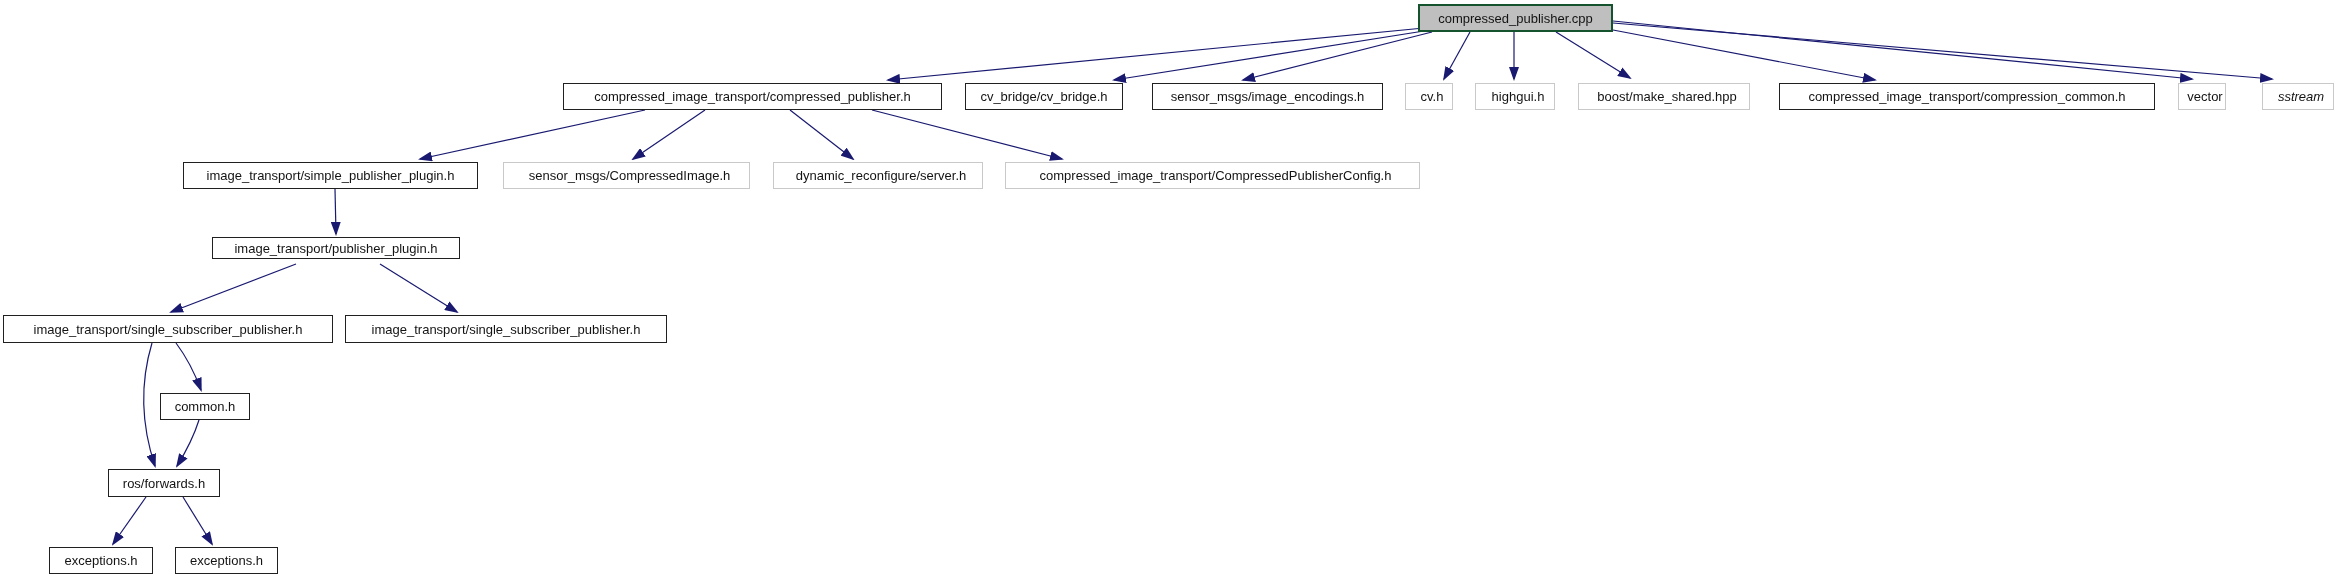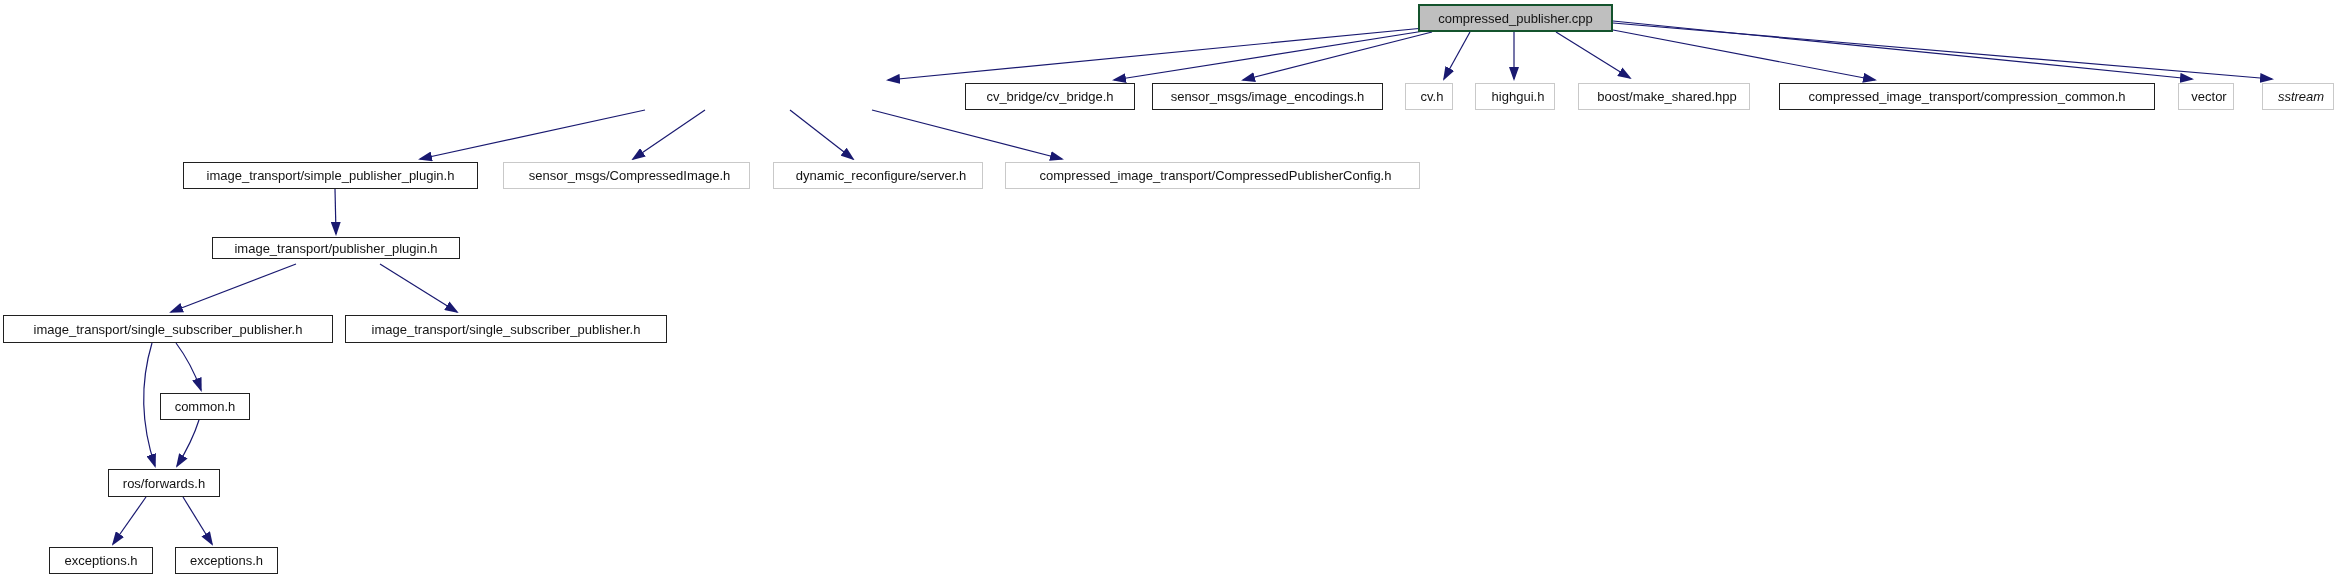--- a/index.html
+++ b/index.html
@@ -74,39 +74,42 @@
       <path d="M 380 264 L 457 312" fill="none" stroke="#191970" stroke-width="1.2" marker-end="url(#arrow)"></path>
       <path d="M 176 343 Q 191 363 201 390" fill="none" stroke="#191970" stroke-width="1.2" marker-end="url(#arrow)"></path>
       <path d="M 152 343 Q 134 403 155 466" fill="none" stroke="#191970" stroke-width="1.2" marker-end="url(#arrow)"></path>
       <path d="M 199 420 Q 192 442 177 466" fill="none" stroke="#191970" stroke-width="1.2" marker-end="url(#arrow)"></path>
       <path d="M 146 497 L 113 544" fill="none" stroke="#191970" stroke-width="1.2" marker-end="url(#arrow)"></path>
       <path d="M 183 497 L 212 544" fill="none" stroke="#191970" stroke-width="1.2" marker-end="url(#arrow)"></path>
     </svg>
     <div class="node root" style="left: 1418px; top: 4px; width: 195px; height: 28px;">
       <span>compressed_publisher.cpp</span>
     </div>
-    <div class="node linked" style="left: 965px; top: 83px; width: 170px; height: 27px;">
+    <div class="node linked" style="left: 563px; top: 83px; width: 379px; height: 27px;">
+      <span>compressed_image_transport/compressed_publisher.h</span>
+    </div>
+    <div class="node linked" style="left: 965px; top: 83px; width: 158px; height: 27px;">
       <span>cv_bridge/cv_bridge.h</span>
     </div>
     <div class="node linked" style="left: 1152px; top: 83px; width: 231px; height: 27px;">
       <span>sensor_msgs/image_encodings.h</span>
     </div>
     <div class="node plain" style="left: 1405px; top: 83px; width: 48px; height: 27px;">
       <span>cv.h</span>
     </div>
     <div class="node plain" style="left: 1475px; top: 83px; width: 80px; height: 27px;">
       <span>highgui.h</span>
     </div>
     <div class="node plain" style="left: 1578px; top: 83px; width: 172px; height: 27px;">
       <span>boost/make_shared.hpp</span>
     </div>
     <div class="node linked" style="left: 1779px; top: 83px; width: 376px; height: 27px;">
       <span>compressed_image_transport/compression_common.h</span>
     </div>
-    <div class="node plain" style="left: 2178px; top: 83px; width: 56px; height: 27px;">
+    <div class="node plain" style="left: 2178px; top: 83px; width: 48px; height: 27px;">
       <span>vector</span>
     </div>
     <div class="node plain" style="left: 2262px; top: 83px; width: 72px; height: 27px; font-style: italic;">
       <span>sstream</span>
     </div>
     <div class="node linked" style="left: 183px; top: 162px; width: 295px; height: 27px;">
       <span>image_transport/simple_publisher_plugin.h</span>
     </div>
     <div class="node plain" style="left: 503px; top: 162px; width: 247px; height: 27px;">
       <span>sensor_msgs/CompressedImage.h</span>

